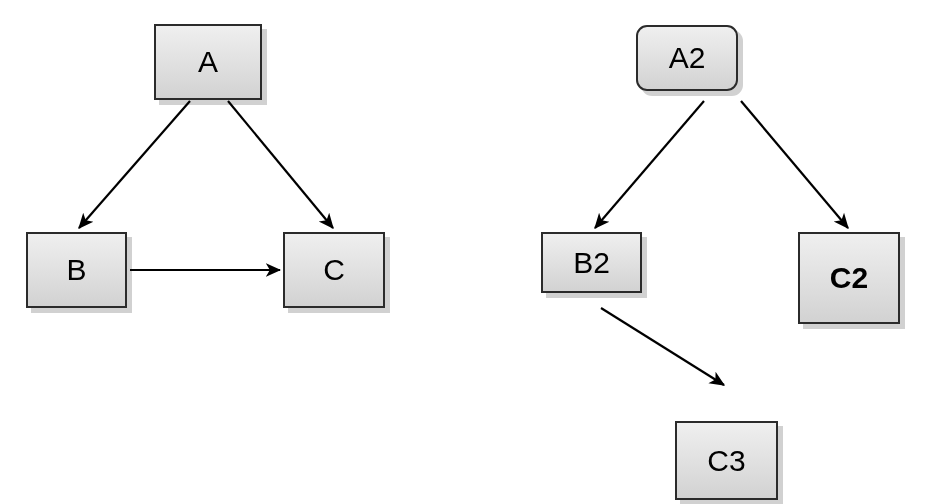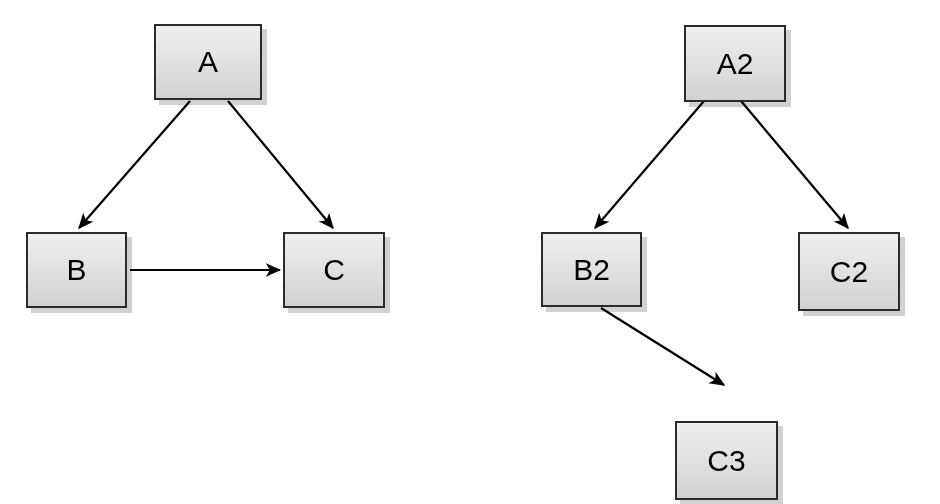--- a/index.html
+++ b/index.html
@@ -70,27 +70,27 @@
   <div id="nodes">
       <div class="node" style="left: 154px; top: 24px; width: 108px; height: 76px;">
         <span class="node-label">A</span>
       </div>
       <div class="node" style="left: 26px; top: 232px; width: 101px; height: 76px;">
         <span class="node-label">B</span>
       </div>
       <div class="node" style="left: 283px; top: 232px; width: 102px; height: 76px;">
         <span class="node-label">C</span>
       </div>
-      <div class="node" style="left: 684px; top: 25px; width: 102px; height: 77px;">
+      <div class="node" style="left: 636px; top: 25px; width: 102px; height: 66px; border-radius: 11px;">
         <span class="node-label">A2</span>
       </div>
-      <div class="node" style="left: 541px; top: 232px; width: 101px; height: 75px;">
+      <div class="node" style="left: 541px; top: 232px; width: 101px; height: 61px;">
         <span class="node-label">B2</span>
       </div>
-      <div class="node" style="left: 798px; top: 232px; width: 102px; height: 79px;">
+      <div class="node" style="left: 798px; top: 232px; width: 102px; height: 92px; font-weight: bold;">
         <span class="node-label">C2</span>
       </div>
       <div class="node" style="left: 675px; top: 389px; width: 103px; height: 79px; margin-top: 32px;">
         <span class="node-label">C3</span>
       </div>
     </div>
 
 </div>
 
 </body></html>

